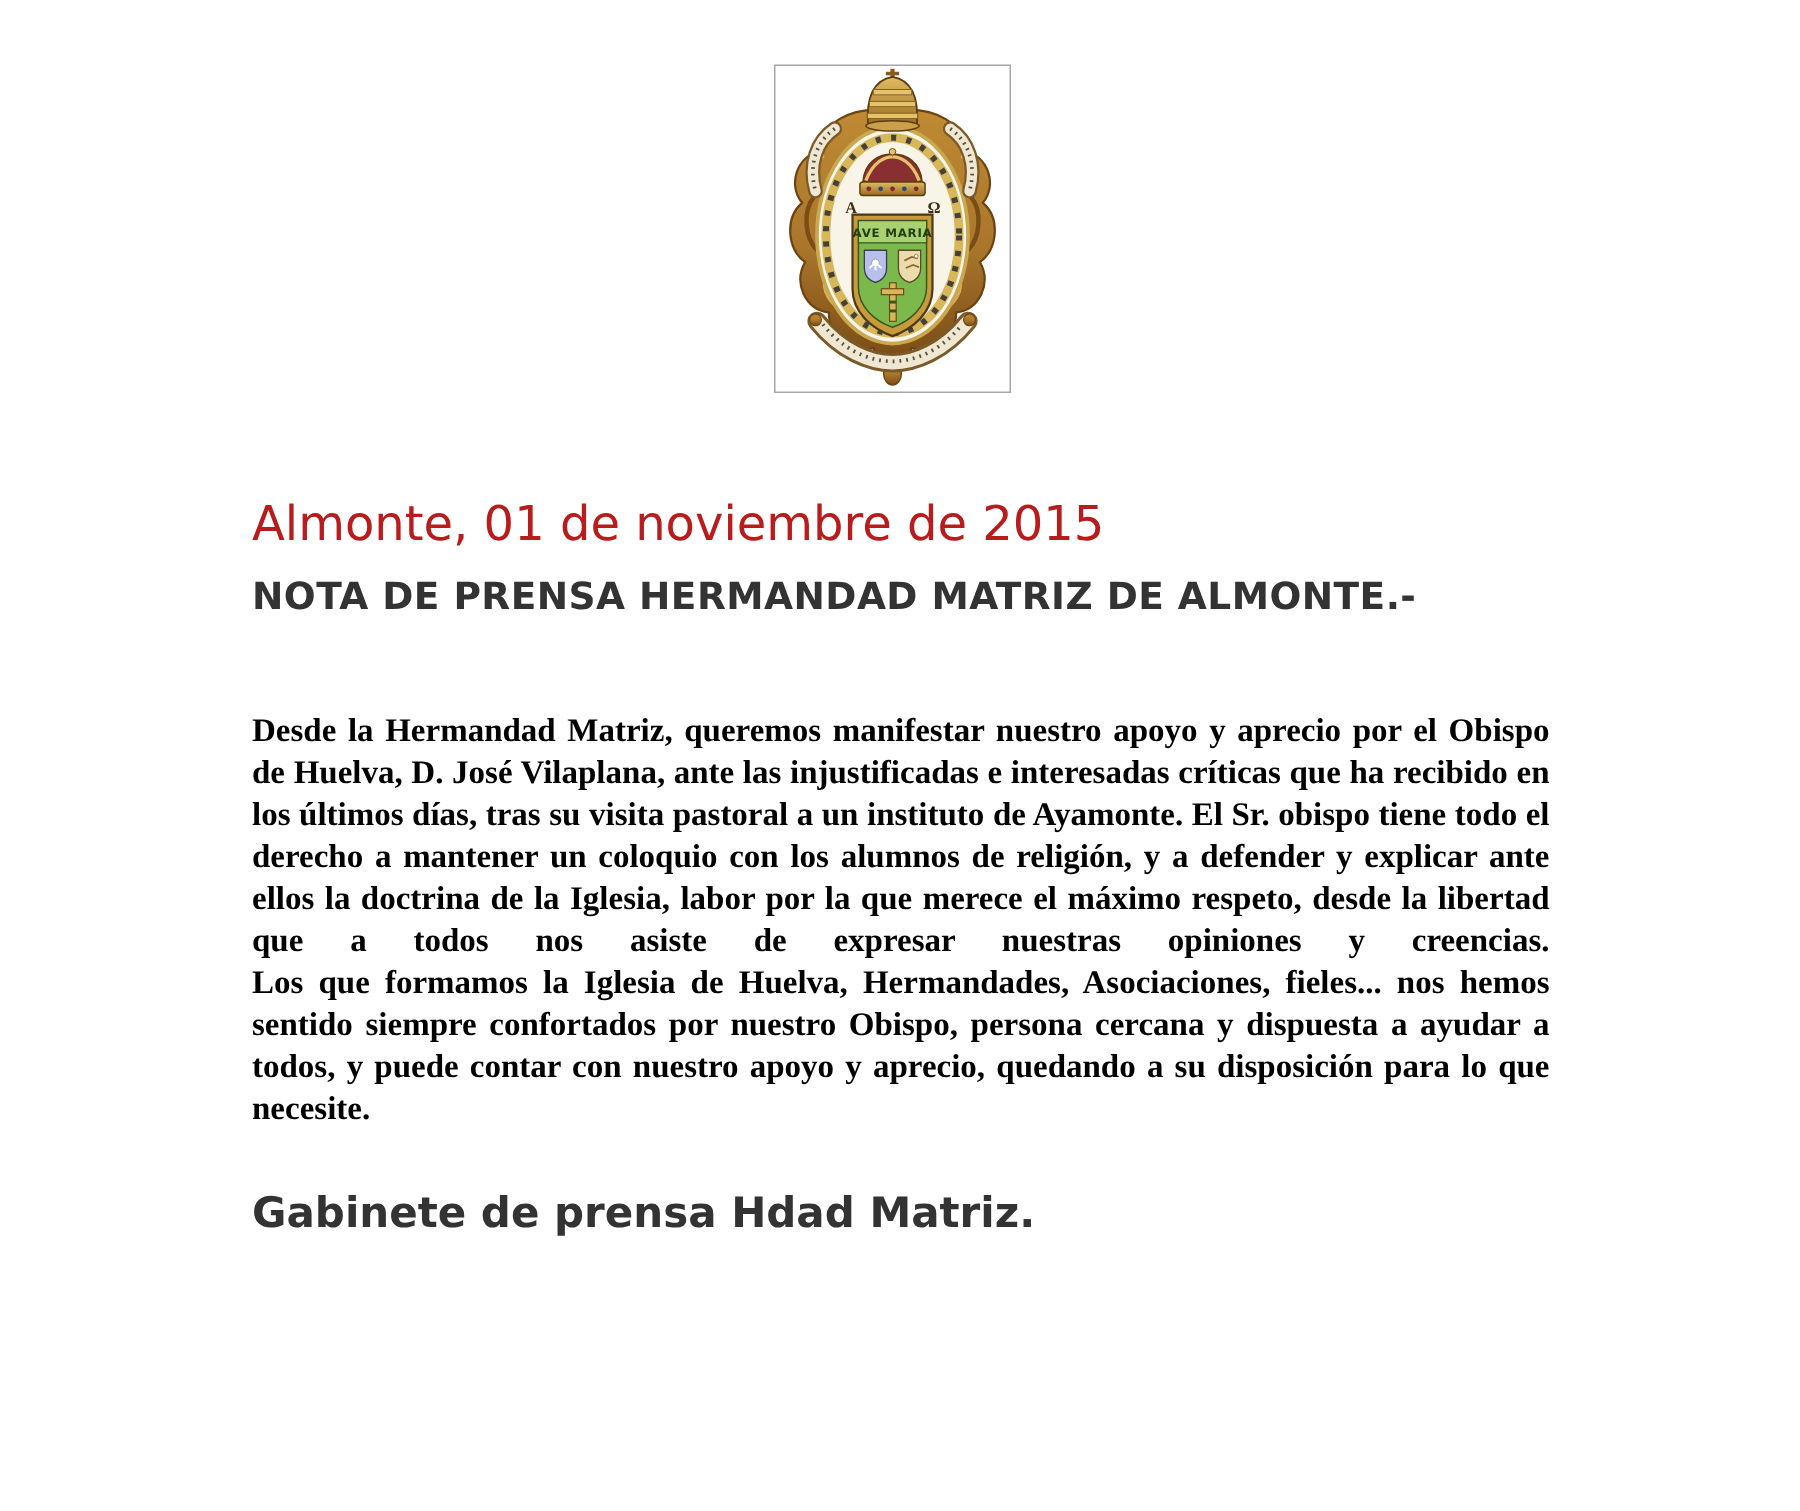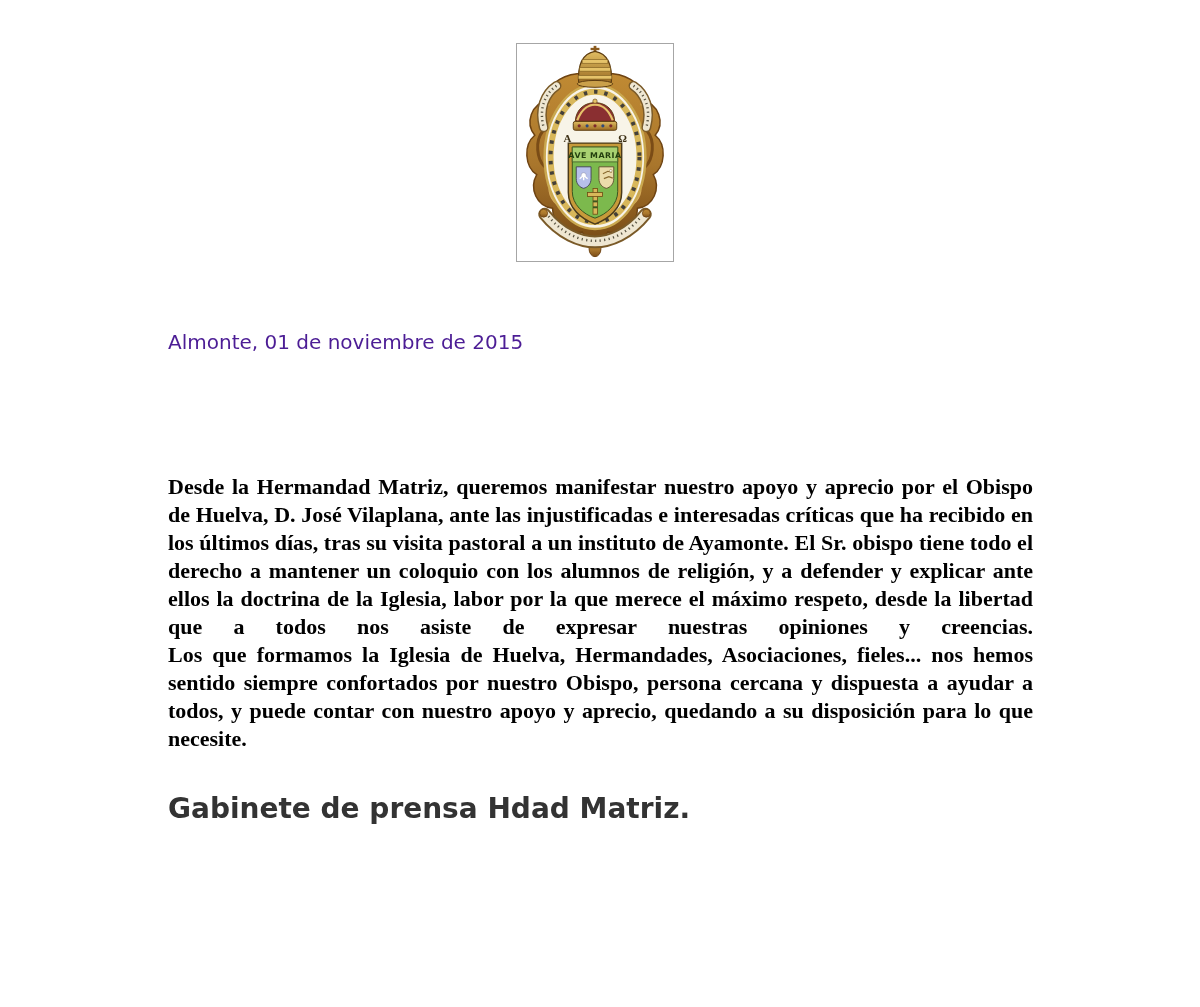--- a/index.html
+++ b/index.html
@@ -19,23 +19,23 @@
     height: 219px;
     border: 1px solid #a6a6a6;
     box-sizing: border-box;
     background: #ffffff;
   }
   .crest-box svg { display: block; width: 100%; height: 100%; }
   .date-line {
     position: absolute;
     left: 168px;
     top: 330px;
-    font-size: 20px;
+    font-size: 32px;
     font-weight: 400;
-    color: #4c1d95;
+    color: #b91c1c;
     white-space: nowrap;
   }
   .headline {
     position: absolute;
     left: 168px;
     top: 383px;
     font-size: 25px;
     font-weight: 700;
     color: #333333;
     letter-spacing: 0.3px;
@@ -176,20 +176,21 @@
         <path d="M28,172 C44,192 64,200 79,200 C94,200 114,192 130,172" fill="none" stroke="#efe7d2" stroke-width="9" stroke-linecap="round"></path>
         <path d="M32,174 C46,192 64,199 79,199 C94,199 112,192 126,174" fill="none" stroke="#55503f" stroke-width="2.5" stroke-dasharray="1.2 3.4"></path>
         <circle cx="27" cy="171" r="4" fill="url(#leaf)" stroke="#6e4312" stroke-width="0.8"></circle>
         <circle cx="131" cy="171" r="4" fill="url(#leaf)" stroke="#6e4312" stroke-width="0.8"></circle>
       </g>
     </svg>
   </div>
 
   <div class="date-line">Almonte, 01 de noviembre de 2015</div>
 
+  <div class="headline">NOTA DE PRENSA HERMANDAD MATRIZ DE ALMONTE.-</div>
 
   <div class="body-text">
     <p class="force-justify">Desde la Hermandad Matriz, queremos manifestar nuestro apoyo y aprecio por el Obispo de Huelva, D. José Vilaplana, ante las injustificadas e interesadas críticas que ha recibido en los últimos días, tras su visita pastoral a un instituto de Ayamonte. El Sr. obispo tiene todo el derecho a mantener un coloquio con los alumnos de religión, y a defender y explicar ante ellos la doctrina de la Iglesia, labor por la que merece el máximo respeto, desde la libertad que a todos nos asiste de expresar nuestras opiniones y creencias.</p>
     <p>Los que formamos la Iglesia de Huelva, Hermandades, Asociaciones, fieles... nos hemos sentido siempre confortados por nuestro Obispo, persona cercana y dispuesta a ayudar a todos, y puede contar con nuestro apoyo y aprecio, quedando a su disposición para lo que necesite.</p>
   </div>
 
   <div class="signature">Gabinete de prensa Hdad Matriz.</div>
 
 </div>
 

